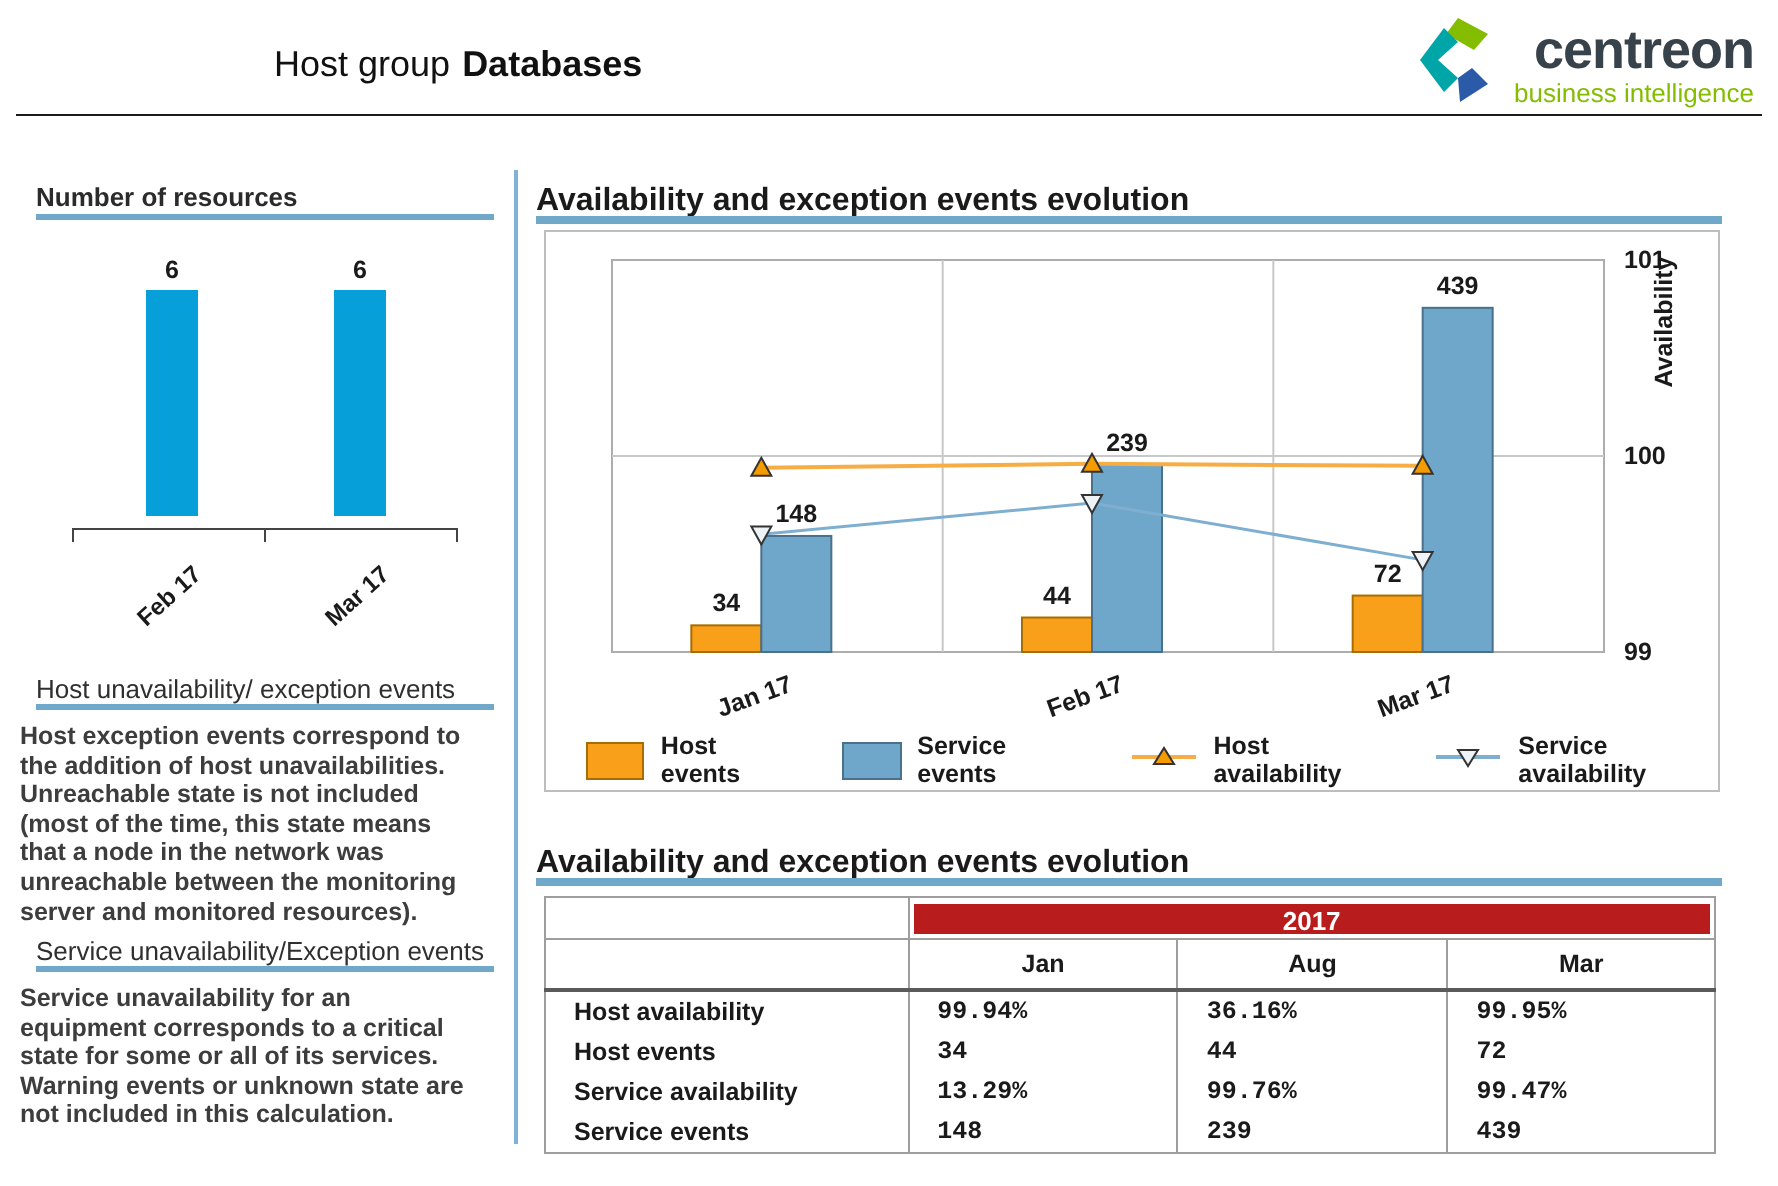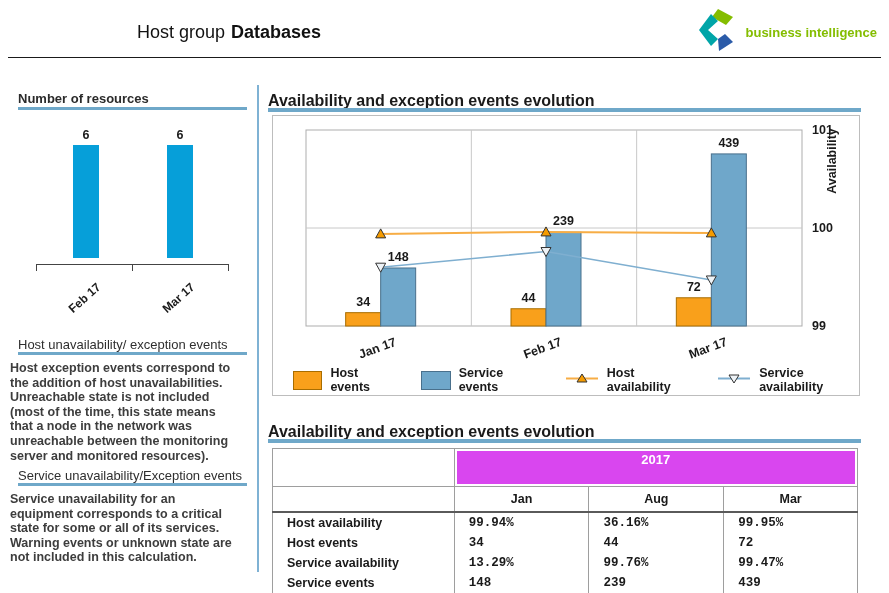--- a/index.html
+++ b/index.html
@@ -8,21 +8,21 @@
   .abs{position:absolute;}
 
   
   #page-title{left:137px;top:22px;font-size:18px;color:#111;}
   #page-title .pfx{font-weight:500;}
   #page-title .emp{font-weight:800;margin-left:6px;}
   #header-rule{left:8px;top:57px;width:873px;height:0;border-top:1.5px solid #1a1a1a;}
   #logo{right:12px;top:8px;display:flex;align-items:center;gap:8px;}
   #logo .txt{display:flex;flex-direction:column;align-items:flex-end;line-height:1;}
   #logo .brand{font-size:27px;font-weight:700;letter-spacing:-0.5px;color:#37424A;}
-  #logo .tagline{font-size:13px;font-weight:700;color:#84BD00;margin-top:1px;}
+  #logo .tagline{font-size:13px;font-weight:400;color:#84BD00;margin-top:1px;}
 
   
   .sec-head{font-size:13px;color:#2b2b2b;}
   .sec-rule{height:3px;background:#6FA8C9;}
   .main-head{font-size:16px;font-weight:800;color:#1a1a1a;}
   .main-rule{height:4px;background:#6FA8C9;}
 
   
   #sidebar-divider{left:257px;top:85px;width:2px;height:487px;background:#7FB2D4;}
   #res-title{left:18px;top:91px;font-weight:700;}
@@ -52,21 +52,21 @@
   .lg-swatch{width:30px;height:17px;border:1px solid;}
 
   
   #table-head{left:268px;top:423px;}
   #table-rule{left:268px;top:439px;width:593px;}
   #avail-table{left:272px;top:448px;width:586px;border-collapse:collapse;
                font-size:12.5px;color:#1a1a1a;}
   #avail-table td{border-left:1px solid #9E9E9E;border-right:1px solid #9E9E9E;
                   padding:2px 14px;height:16px;}
   #avail-table tr.year-row td{border-top:1px solid #9E9E9E;border-bottom:1px solid #9E9E9E;height:20px;padding:0;}
-  #avail-table .yearbar{margin:2px 2px;height:33px;background:#d946ef;color:#fff;
+  #avail-table .yearbar{margin:2px 2px;height:15px;background:#b91c1c;color:#fff;
                         font-weight:700;font-size:13px;text-align:center;line-height:17px;}
   #avail-table tr.subhead td{font-weight:700;text-align:center;height:20px;
                              border-bottom:2.5px solid #5a5a5a;}
   #avail-table tr.data-row td{border-top:none;border-bottom:none;}
   #avail-table tr.data-row td.lbl{font-weight:600;text-align:left;}
   #avail-table tr.data-row td.val{font-weight:700;font-family:Liberation Mono, monospace;}
   #avail-table tr.last-row td{border-bottom:1px solid #9E9E9E;}
 </style>
 </head>
 <body>
@@ -77,20 +77,21 @@
 
 <div class="abs" id="logo">
   <span>
     <svg width="42" height="44" viewBox="0 0 38 44">
       <polygon points="20,1 35,9 28,17 14,9" fill="#84BD00"></polygon>
       <polygon points="13,6 20,13 10,22 20,31 13,38 1,22" fill="#00A5A8"></polygon>
       <polygon points="20,31 27,26 35,34 21,43" fill="#2B5BA8"></polygon>
     </svg>
   </span>
   <span class="txt">
+    <span class="brand">centreon</span>
     <span class="tagline">business intelligence</span>
   </span>
 </div>
 <div class="abs" id="header-rule"></div>
 
 <div class="abs" id="sidebar-divider"></div>
 
 <div class="abs sec-head" id="res-title">Number of resources</div>
 <div class="abs sec-rule" id="res-rule"></div>
 <div class="abs" id="res-chart">

